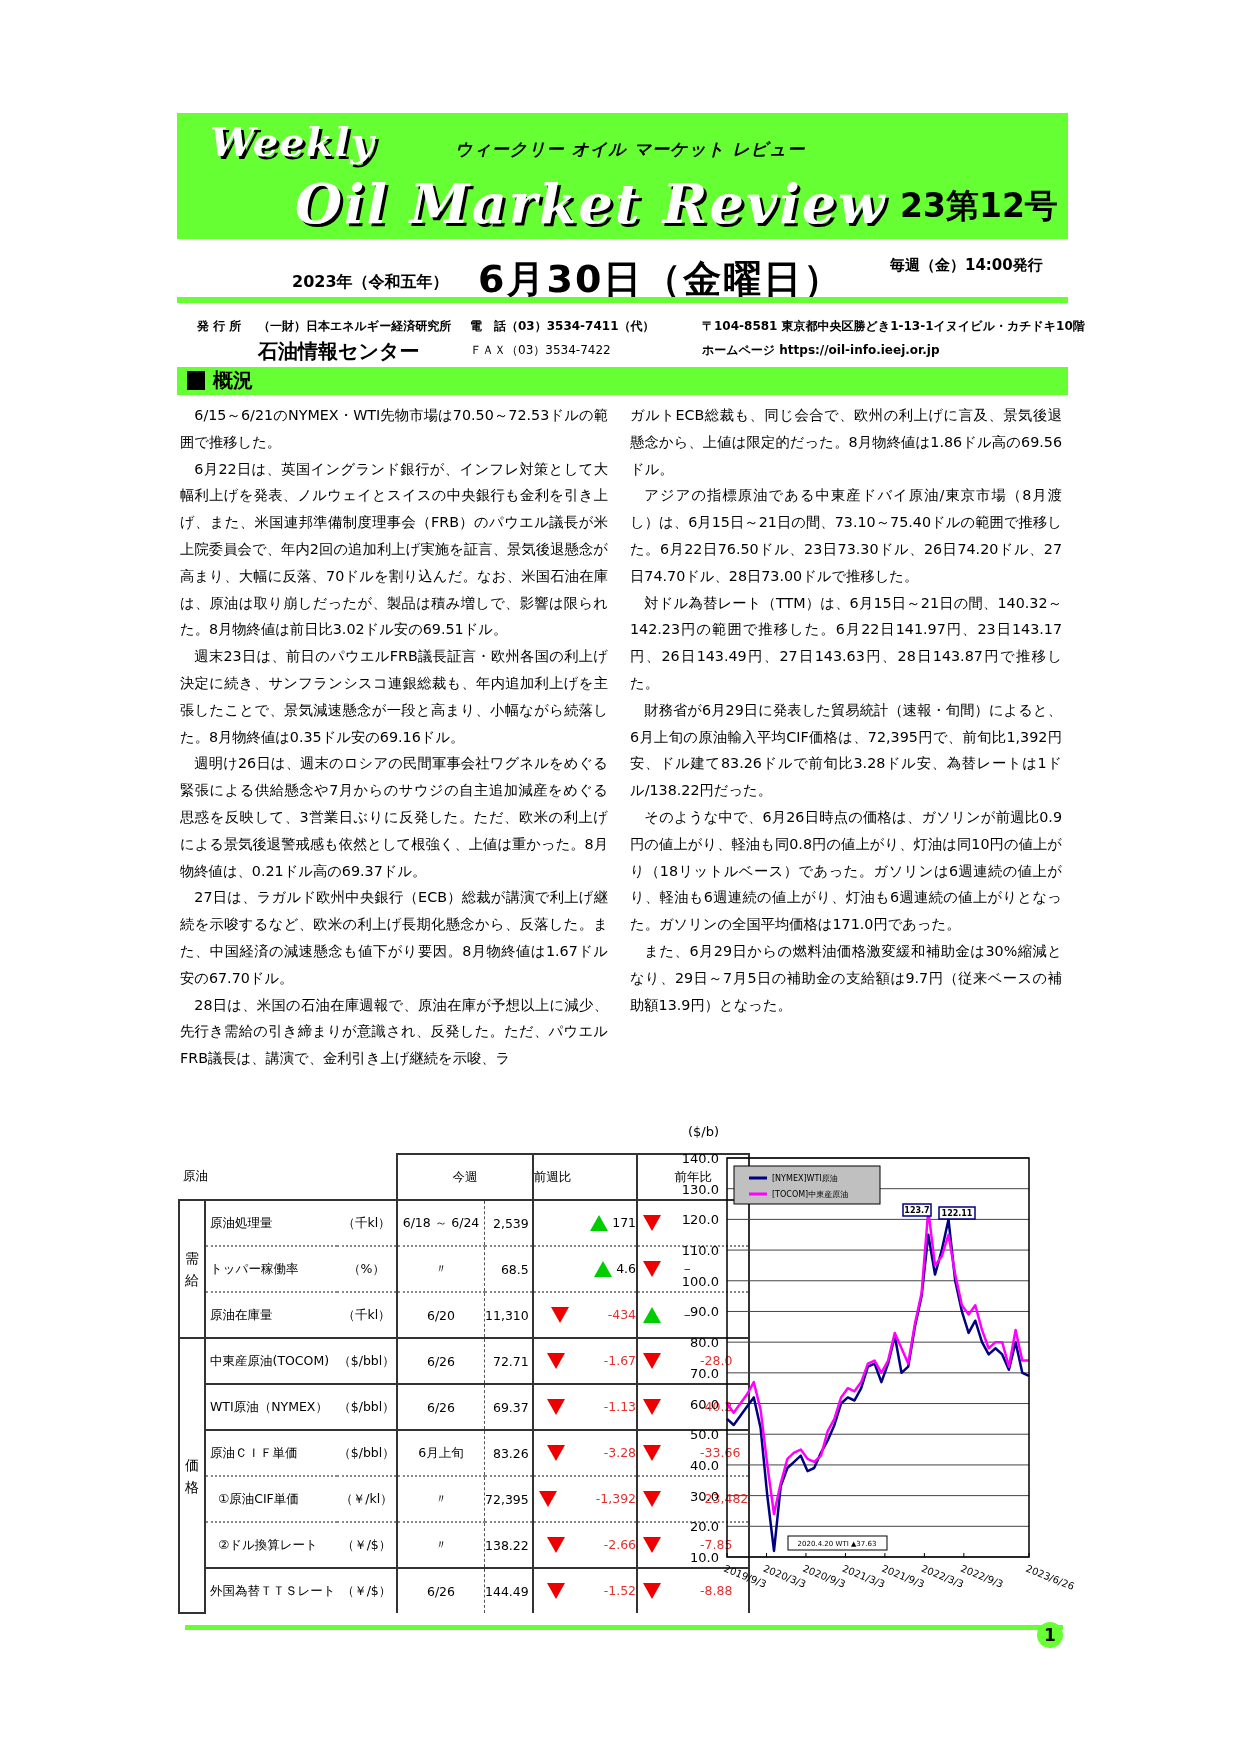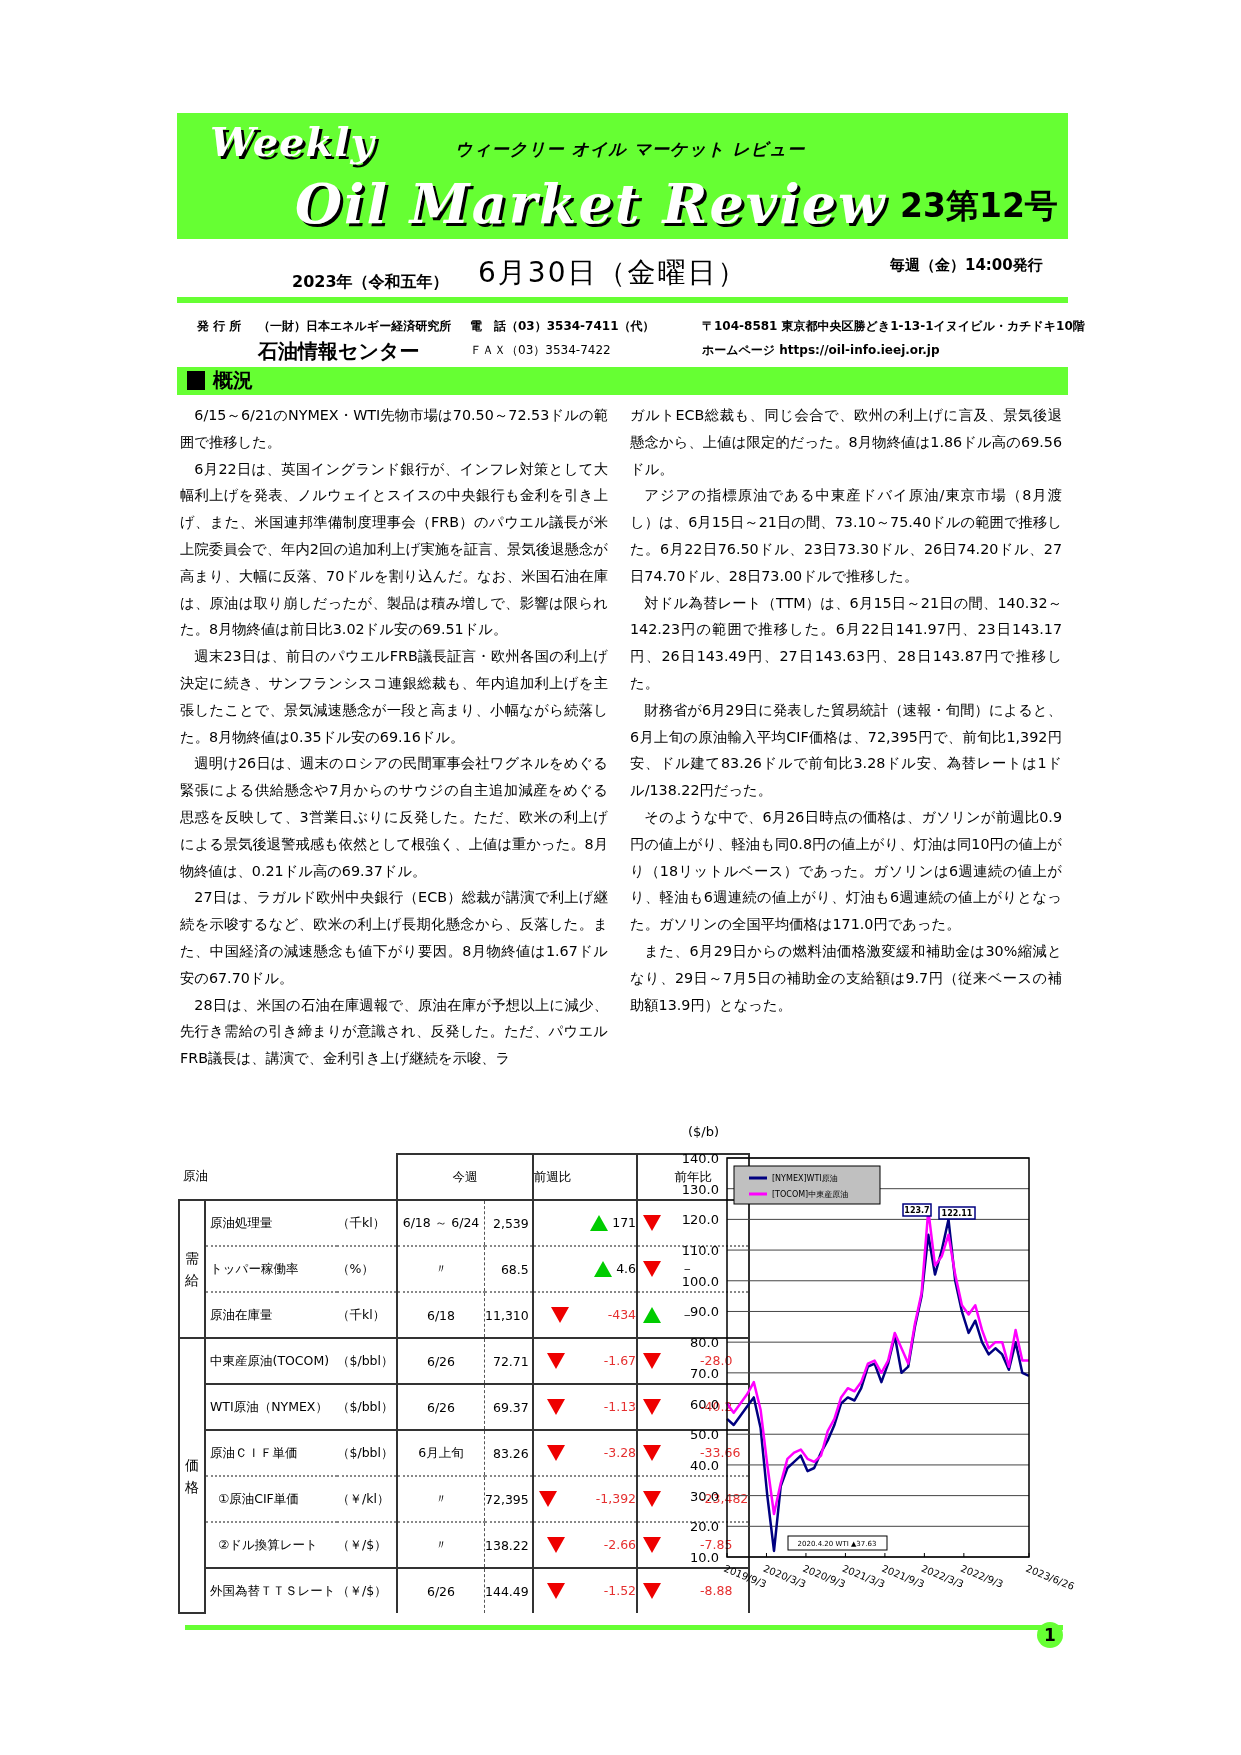--- a/index.html
+++ b/index.html
@@ -5,21 +5,21 @@
   html,body{margin:0;padding:0;background:#fff;}
   body{width:1241px;height:1755px;position:relative;font-family:"DejaVu Sans","Liberation Sans",sans-serif;color:#000;overflow:hidden;}
   .abs{position:absolute;}
   
   #masthead{left:177px;top:113px;width:891px;height:126px;background:#66ff33;}
   #mh-weekly{left:210px;top:118px;font-family:"DejaVu Serif","Liberation Serif",serif;font-style:italic;font-weight:bold;font-size:40px;color:#fff;text-shadow:3px 3px 0 #000;letter-spacing:1px;}
   #mh-kana{left:455px;top:138px;font-size:17px;font-weight:bold;font-style:italic;letter-spacing:1px;}
   #mh-title{left:295px;top:172px;font-family:"DejaVu Serif","Liberation Serif",serif;font-style:italic;font-weight:bold;font-size:54px;color:#fff;text-shadow:3px 3px 0 #000;letter-spacing:2px;white-space:nowrap;}
   #mh-issue{left:900px;top:184px;font-size:33px;font-weight:bold;white-space:nowrap;}
   #mh-year{left:292px;top:272px;font-size:16px;font-weight:bold;}
-  #mh-date{left:478px;top:254px;font-size:28px;font-weight:normal;letter-spacing:2px;white-space:nowrap;}
+  #mh-date{left:478px;top:254px;font-size:38px;font-weight:bold;letter-spacing:2px;white-space:nowrap;}
   #mh-freq{left:890px;top:256px;font-size:15px;font-weight:bold;white-space:nowrap;}
   .gbar{background:#66ff33;}
   #bar1{left:177px;top:297px;width:891px;height:6px;}
   
   .pub{font-size:12px;font-weight:bold;white-space:nowrap;}
   #pub-label{left:197px;top:318px;}
   #pub-org{left:258px;top:318px;}
   #pub-center{left:258px;top:338px;font-size:20px;font-weight:bold;}
   #pub-tel{left:470px;top:318px;}
   #pub-fax{left:470px;top:342px;font-weight:normal;}
@@ -35,21 +35,21 @@
   .col p.cont{text-indent:0;}
   #col-left{left:180px;top:402px;width:428px;}
   #col-right{left:630px;top:402px;width:432px;}
   
   #tbl-wrap{left:178px;top:1153px;}
   table.dt{border-collapse:collapse;font-size:12.5px;}
   table.dt td{height:44px;padding:0;vertical-align:middle;}
   .t-head td{border-top:2px solid #333;border-bottom:2px solid #333;}
   .grp{width:24px;border:2px solid #333;text-align:center;font-size:14px;line-height:22px;}
   .lbl{width:127px;padding-left:4px !important;border-top:1px solid #333;}
-  .unit{width:59px;border-right:2px solid #333;}
+  .unit{width:59px;text-align:center;border-right:2px solid #333;}
   .period{width:86px;text-align:center;border-right:1px dashed #555;}
   .val{width:42px;text-align:right;padding-right:3px !important;border-right:2px solid #333;}
   .wk{width:68px;border-right:2px solid #333;white-space:nowrap;text-align:right;}
   .yr{width:66px;border-right:2px solid #333;white-space:nowrap;}
   .tri-up{display:inline-block;width:0;height:0;border-left:9px solid transparent;border-right:9px solid transparent;border-bottom:16px solid #00cc00;margin:0 4px 0 5px;vertical-align:middle;}
   .tri-dn{display:inline-block;width:0;height:0;border-left:9px solid transparent;border-right:9px solid transparent;border-top:16px solid #ee0000;margin:0 4px 0 5px;vertical-align:middle;}
   .neg{color:#e53030;margin-left:35px;}
   .dash{display:inline-block;margin-left:16px;}
   tr.dotted td.lbl, tr.dotted td.unit, tr.dotted td.period, tr.dotted td.val, tr.dotted td.wk, tr.dotted td.yr{border-top:2px dotted #888;}
   tr.solid td.lbl, tr.solid td.unit, tr.solid td.period, tr.solid td.val, tr.solid td.wk, tr.solid td.yr{border-top:2px solid #333;}
@@ -125,21 +125,21 @@
           <td class="lbl">トッパー稼働率</td>
           <td class="unit">（%）</td>
           <td class="period">〃</td>
           <td class="val">68.5</td>
           <td class="wk"><span class="tri-up"></span><span class="">4.6</span></td>
           <td class="yr"><span class="tri-dn"></span><span class="dash">－</span></td>
         </tr>
         <tr class="dotted">
           <td class="lbl">原油在庫量</td>
           <td class="unit">（千kl）</td>
-          <td class="period">6/18</td>
+          <td class="period">6/20</td>
           <td class="val">11,310</td>
           <td class="wk"><span class="tri-dn"></span><span class="neg">-434</span></td>
           <td class="yr"><span class="tri-up"></span><span class="dash">－</span></td>
         </tr>
         <tr class="solid">
           <td class="grp" rowspan="6">価<br>格</td>
           <td class="lbl">中東産原油(TOCOM)</td>
           <td class="unit">（$/bbl）</td>
           <td class="period">6/26</td>
           <td class="val">72.71</td>

